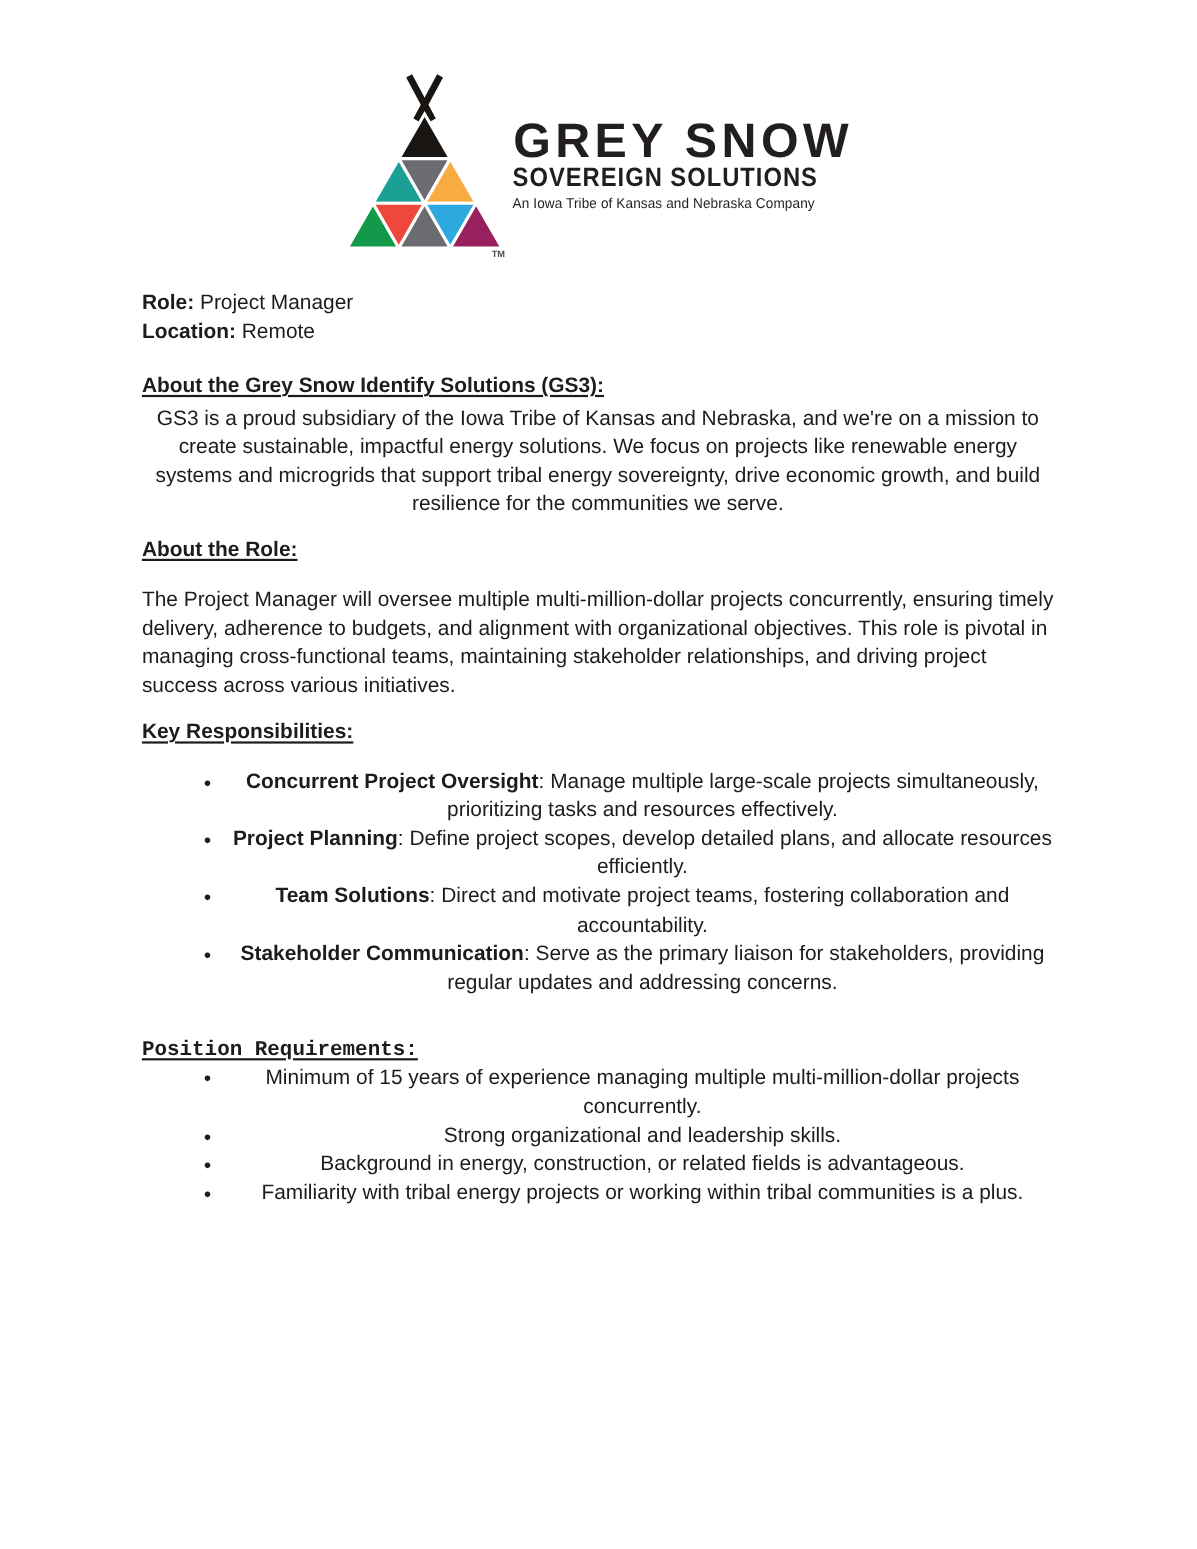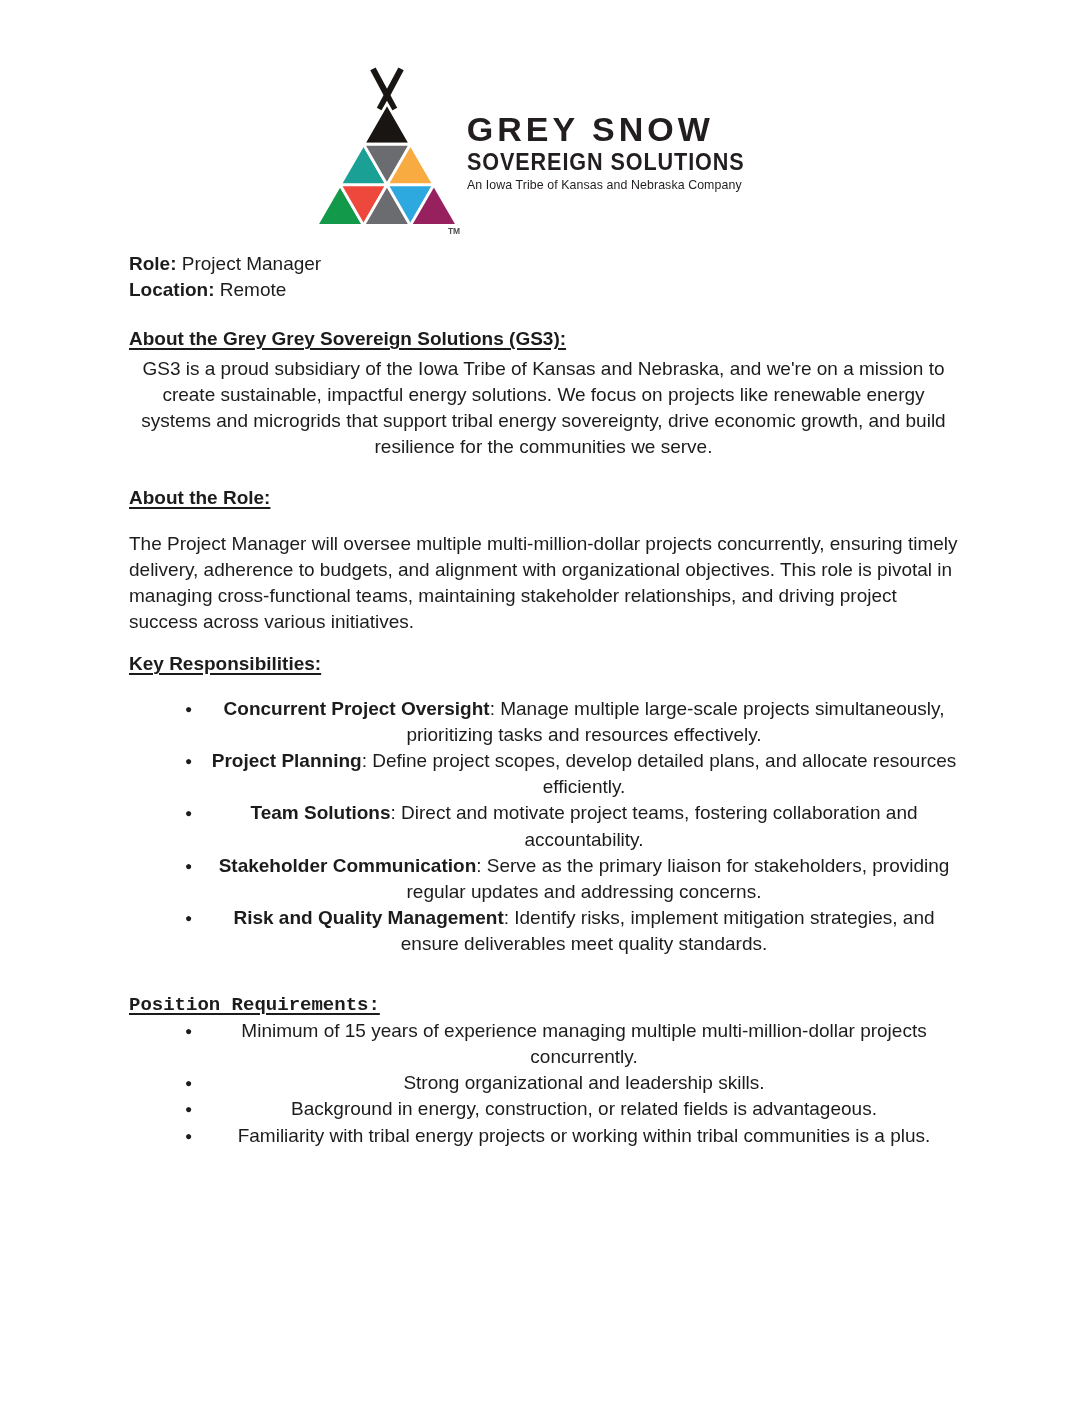--- a/index.html
+++ b/index.html
@@ -41,21 +41,21 @@
     font-size: 9px;
     font-weight: bold;
     fill: #4d4d4f;
   }
   .logo-text {
     margin-left: 5px;
     padding-top: 45px;
     color: #221e1f;
   }
   .brand-line1 {
-    font-size: 34px;
+    font-size: 44px;
     line-height: 40px;
     font-weight: 800;
     letter-spacing: 4px;
     white-space: nowrap;
   }
   .brand-line2 {
     font-size: 24px;
     line-height: 26px;
     font-weight: 700;
     letter-spacing: 1px;
@@ -69,33 +69,33 @@
     line-height: 18px;
     font-weight: 500;
     letter-spacing: 0.1px;
     white-space: nowrap;
     transform: scaleX(0.95);
     transform-origin: left center;
   }
 
   
   p, h2, ul { margin: 0; padding: 0; }
-  .meta { margin-top: 14px; }
+  .meta { margin-top: 26px; }
   .heading {
     font-size: 19px;
     line-height: 26.2px;
     font-weight: bold;
     text-decoration: underline;
     text-decoration-thickness: 2px;
     text-underline-offset: 3px;
   }
   .h-company { margin-top: 23px; }
   .p-company1 { margin-top: 3px; text-align: center; }
   .p-company2 { margin-top: 22px; }
-  .h-role { margin-top: 25px; }
+  .h-role { margin-top: 15px; }
   .p-role { margin-top: 19px; }
   .h-key { margin-top: 16px; }
   .ul-resp { margin-top: 18px; }
   .h-req { margin-top: 34px; font-family: Liberation Mono, monospace; }
   .ul-req { }
 
   ul.bullets { list-style: none; }
   ul.bullets li {
     position: relative;
     padding-left: 81px;
@@ -142,38 +142,37 @@
       <div class="brand-line2">SOVEREIGN SOLUTIONS</div>
       <div class="brand-tagline">An Iowa Tribe of Kansas and Nebraska Company</div>
     </div>
   </header>
 
   <section class="meta">
     <p><strong>Role:</strong><span> Project Manager</span></p>
     <p><strong>Location:</strong><span> Remote</span></p>
   </section>
 
-  <h2 class="heading h-company">About the Grey Grey Sovereign Solutions (GS3):</h2>
+  <h2 class="heading h-company">About the Grey Snow Identify Solutions (GS3):</h2>
   <p class="p-company1">GS3 is a proud subsidiary of the Iowa Tribe of Kansas and Nebraska, and we're on a mission to create sustainable, impactful energy solutions. We focus on projects like renewable energy systems and microgrids that support tribal energy sovereignty, drive economic growth, and build resilience for the communities we serve.</p>
 
   <h2 class="heading h-role">About the Role:</h2>
   <p class="p-role">The Project Manager will oversee multiple multi-million-dollar projects concurrently, ensuring timely delivery, adherence to budgets, and alignment with organizational objectives. This role is pivotal in managing cross-functional teams, maintaining stakeholder relationships, and driving project success across various initiatives.</p>
 
   <h2 class="heading h-key">Key Responsibilities:</h2>
   <ul class="bullets ul-resp">
 
       <li><strong>Concurrent Project Oversight</strong><span>: Manage multiple large-scale projects simultaneously, prioritizing tasks and resources effectively.</span></li>
 
       <li><strong>Project Planning</strong><span>: Define project scopes, develop detailed plans, and allocate resources efficiently.</span></li>
 
       <li><strong>Team Solutions</strong><span>: Direct and motivate project teams, fostering collaboration and accountability.</span></li>
 
       <li><strong>Stakeholder Communication</strong><span>: Serve as the primary liaison for stakeholders, providing regular updates and addressing concerns.</span></li>
 
-      <li><strong>Risk and Quality Management</strong><span>: Identify risks, implement mitigation strategies, and ensure deliverables meet quality standards.</span></li>
     </ul>
 
   <h2 class="heading h-req">Position Requirements:</h2>
   <ul class="bullets ul-req">
 
       <li><span>Minimum of 15 years of experience managing multiple multi-million-dollar projects concurrently.</span></li>
 
       <li><span>Strong organizational and leadership skills.</span></li>
 
       <li><span>Background in energy, construction, or related fields is advantageous.</span></li>

